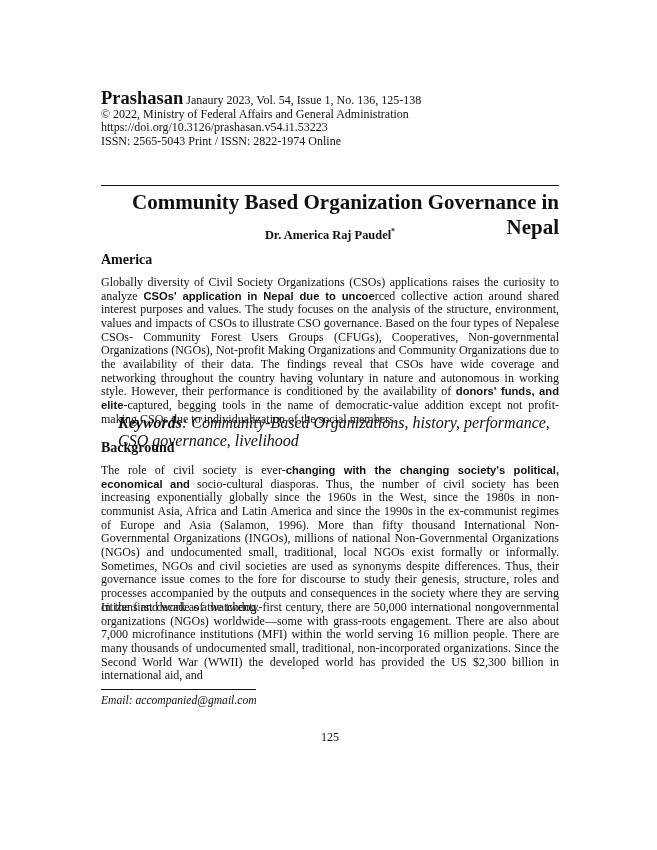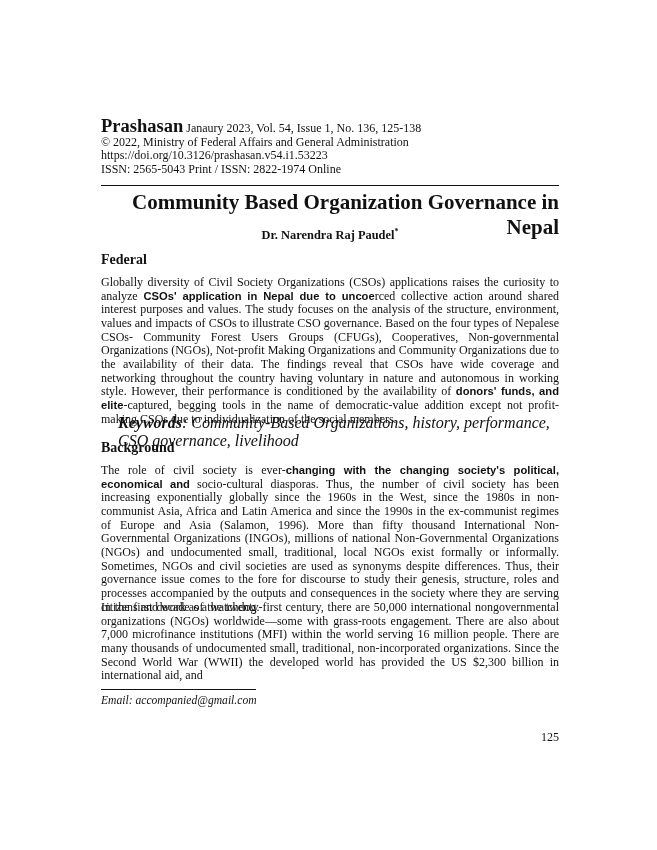--- a/index.html
+++ b/index.html
@@ -1,52 +1,52 @@
 <!DOCTYPE html>
 <html><head>
 <meta charset="utf-8">
 <style>
   html, body { margin: 0; padding: 0; background: #ffffff; }
   body { width: 657px; height: 850px; position: relative; overflow: hidden; font-family: "Liberation Serif", serif; color: #111; }
   .page { position: absolute; left: 0; top: 0; width: 657px; height: 850px; }
-  .hdr { position: absolute; left: 101px; top: 120px; width: 460px; font-size: 12px; line-height: 13.6px; }
+  .hdr { position: absolute; left: 101px; top: 92px; width: 460px; font-size: 12px; line-height: 13.6px; }
   .hdr .journal { font-size: 18.5px; font-weight: bold; }
   .hdr .issue { font-size: 12px; }
   .hdr-line { position: absolute; left: 101px; top: 185px; width: 458px; height: 0; border-top: 1.3px solid #111; }
   .title { position: absolute; left: 101px; top: 190px; width: 458px; text-align: right; font-size: 21px; font-weight: bold; }
   .author { position: absolute; left: 101px; top: 227px; width: 458px; text-align: center; font-size: 12.4px; font-weight: bold; }
   .author sup { font-size: 8px; }
   .h2 { position: absolute; left: 101px; font-size: 14px; font-weight: bold; }
   .para { position: absolute; left: 101px; width: 458px; font-size: 12px; line-height: 13.65px; text-align: justify; }
   .para b { font-family: "Liberation Sans", sans-serif; font-weight: bold; font-size: 11.2px; }
   .kw { position: absolute; left: 118px; top: 414px; width: 445px; font-size: 16px; font-style: italic; }
   .kw b { font-weight: bold; }
   .fn-line { position: absolute; left: 101px; top: 689px; width: 155px; border-top: 1px solid #111; }
   .fn { position: absolute; left: 101px; top: 694px; width: 458px; font-size: 11.6px; line-height: 13.5px; font-style: italic; }
   .fn sup { font-size: 7px; font-style: normal; }
-  .pnum { position: absolute; left: 101px; top: 730px; width: 458px; text-align: right; font-size: 12px; }
+  .pnum { position: absolute; left: 101px; top: 730px; width: 458px; text-align: center; font-size: 12px; }
 </style>
 </head>
 <body>
 
 <div class="page">
 
   <div class="hdr">
     <div><span class="journal">Prashasan</span><span class="issue"> Janaury 2023, Vol. 54, Issue 1, No. 136, 125-138</span></div>
     <div>© 2022, Ministry of Federal Affairs and General Administration</div>
     <div>https://doi.org/10.3126/prashasan.v54.i1.53223</div>
     <div>ISSN: 2565-5043 Print / ISSN: 2822-1974 Online</div>
   </div>
 
   <div class="hdr-line"></div>
 
   <div class="title">Community Based Organization Governance in Nepal</div>
-  <div class="author"><span>Dr. Narendra Raj Paudel</span><sup>*</sup></div>
+  <div class="author"><span>Dr. America Raj Paudel</span><sup>*</sup></div>
 
-  <div class="h2" style="top:252px;">Federal</div>
+  <div class="h2" style="top:252px;">America</div>
   <div class="para" style="top:276px;"><span>Globally diversity of Civil Society Organizations (CSOs) applications raises the curiosity to analyze </span><b>CSOs' application in Nepal due to uncoe</b><span>rced collective action around shared interest purposes and values. The study focuses on the analysis of the structure, environment, values and impacts of CSOs to illustrate CSO governance. Based on the four types of Nepalese CSOs- Community Forest Users Groups (CFUGs), Cooperatives, Non-governmental Organizations (NGOs), Not-profit Making Organizations and Community Organizations due to the availability of their data. The findings reveal that CSOs have wide coverage and networking throughout the country having voluntary in nature and autonomous in working style. However, their performance is conditioned by the availability of </span><b>donors' funds, and elite</b><span>-captured, begging tools in the name of democratic-value addition except not profit-making CSOs due to individualization of the social members.</span></div>
 
   <div class="kw"><b>Keywords</b><span>: Community-Based Organizations, history, performance, CSO governance, livelihood</span></div>
 
   <div class="h2" style="top:440px;">Background</div>
   <div class="para" style="top:464px;"><span>The role of civil society is ever-</span><b>changing with the changing society's political, economical and</b><span> socio-cultural diasporas. Thus, the number of civil society has been increasing exponentially globally since the 1960s in the West, since the 1980s in non-communist Asia, Africa and Latin America and since the 1990s in the ex-communist regimes of Europe and Asia (Salamon, 1996). More than fifty thousand International Non-Governmental Organizations (INGOs), millions of national Non-Governmental Organizations (NGOs) and undocumented small, traditional, local NGOs exist formally or informally. Sometimes, NGOs and civil societies are used as synonyms despite differences. Thus, their governance issue comes to the fore for discourse to study their genesis, structure, roles and processes accompanied by the outputs and consequences in the society where they are serving citizens and work as a watchdog.</span></div>
   <div class="para" style="top:601px;">In the first decade of the twenty-first century, there are 50,000 international nongovernmental organizations (NGOs) worldwide—some with grass-roots engagement. There are also about 7,000 microfinance institutions (MFI) within the world serving 16 million people. There are many thousands of undocumented small, traditional, non-incorporated organizations. Since the Second World War (WWII) the developed world has provided the US $2,300 billion in international aid, and</div>
 
   <div class="fn-line"></div>
   <div class="fn">

